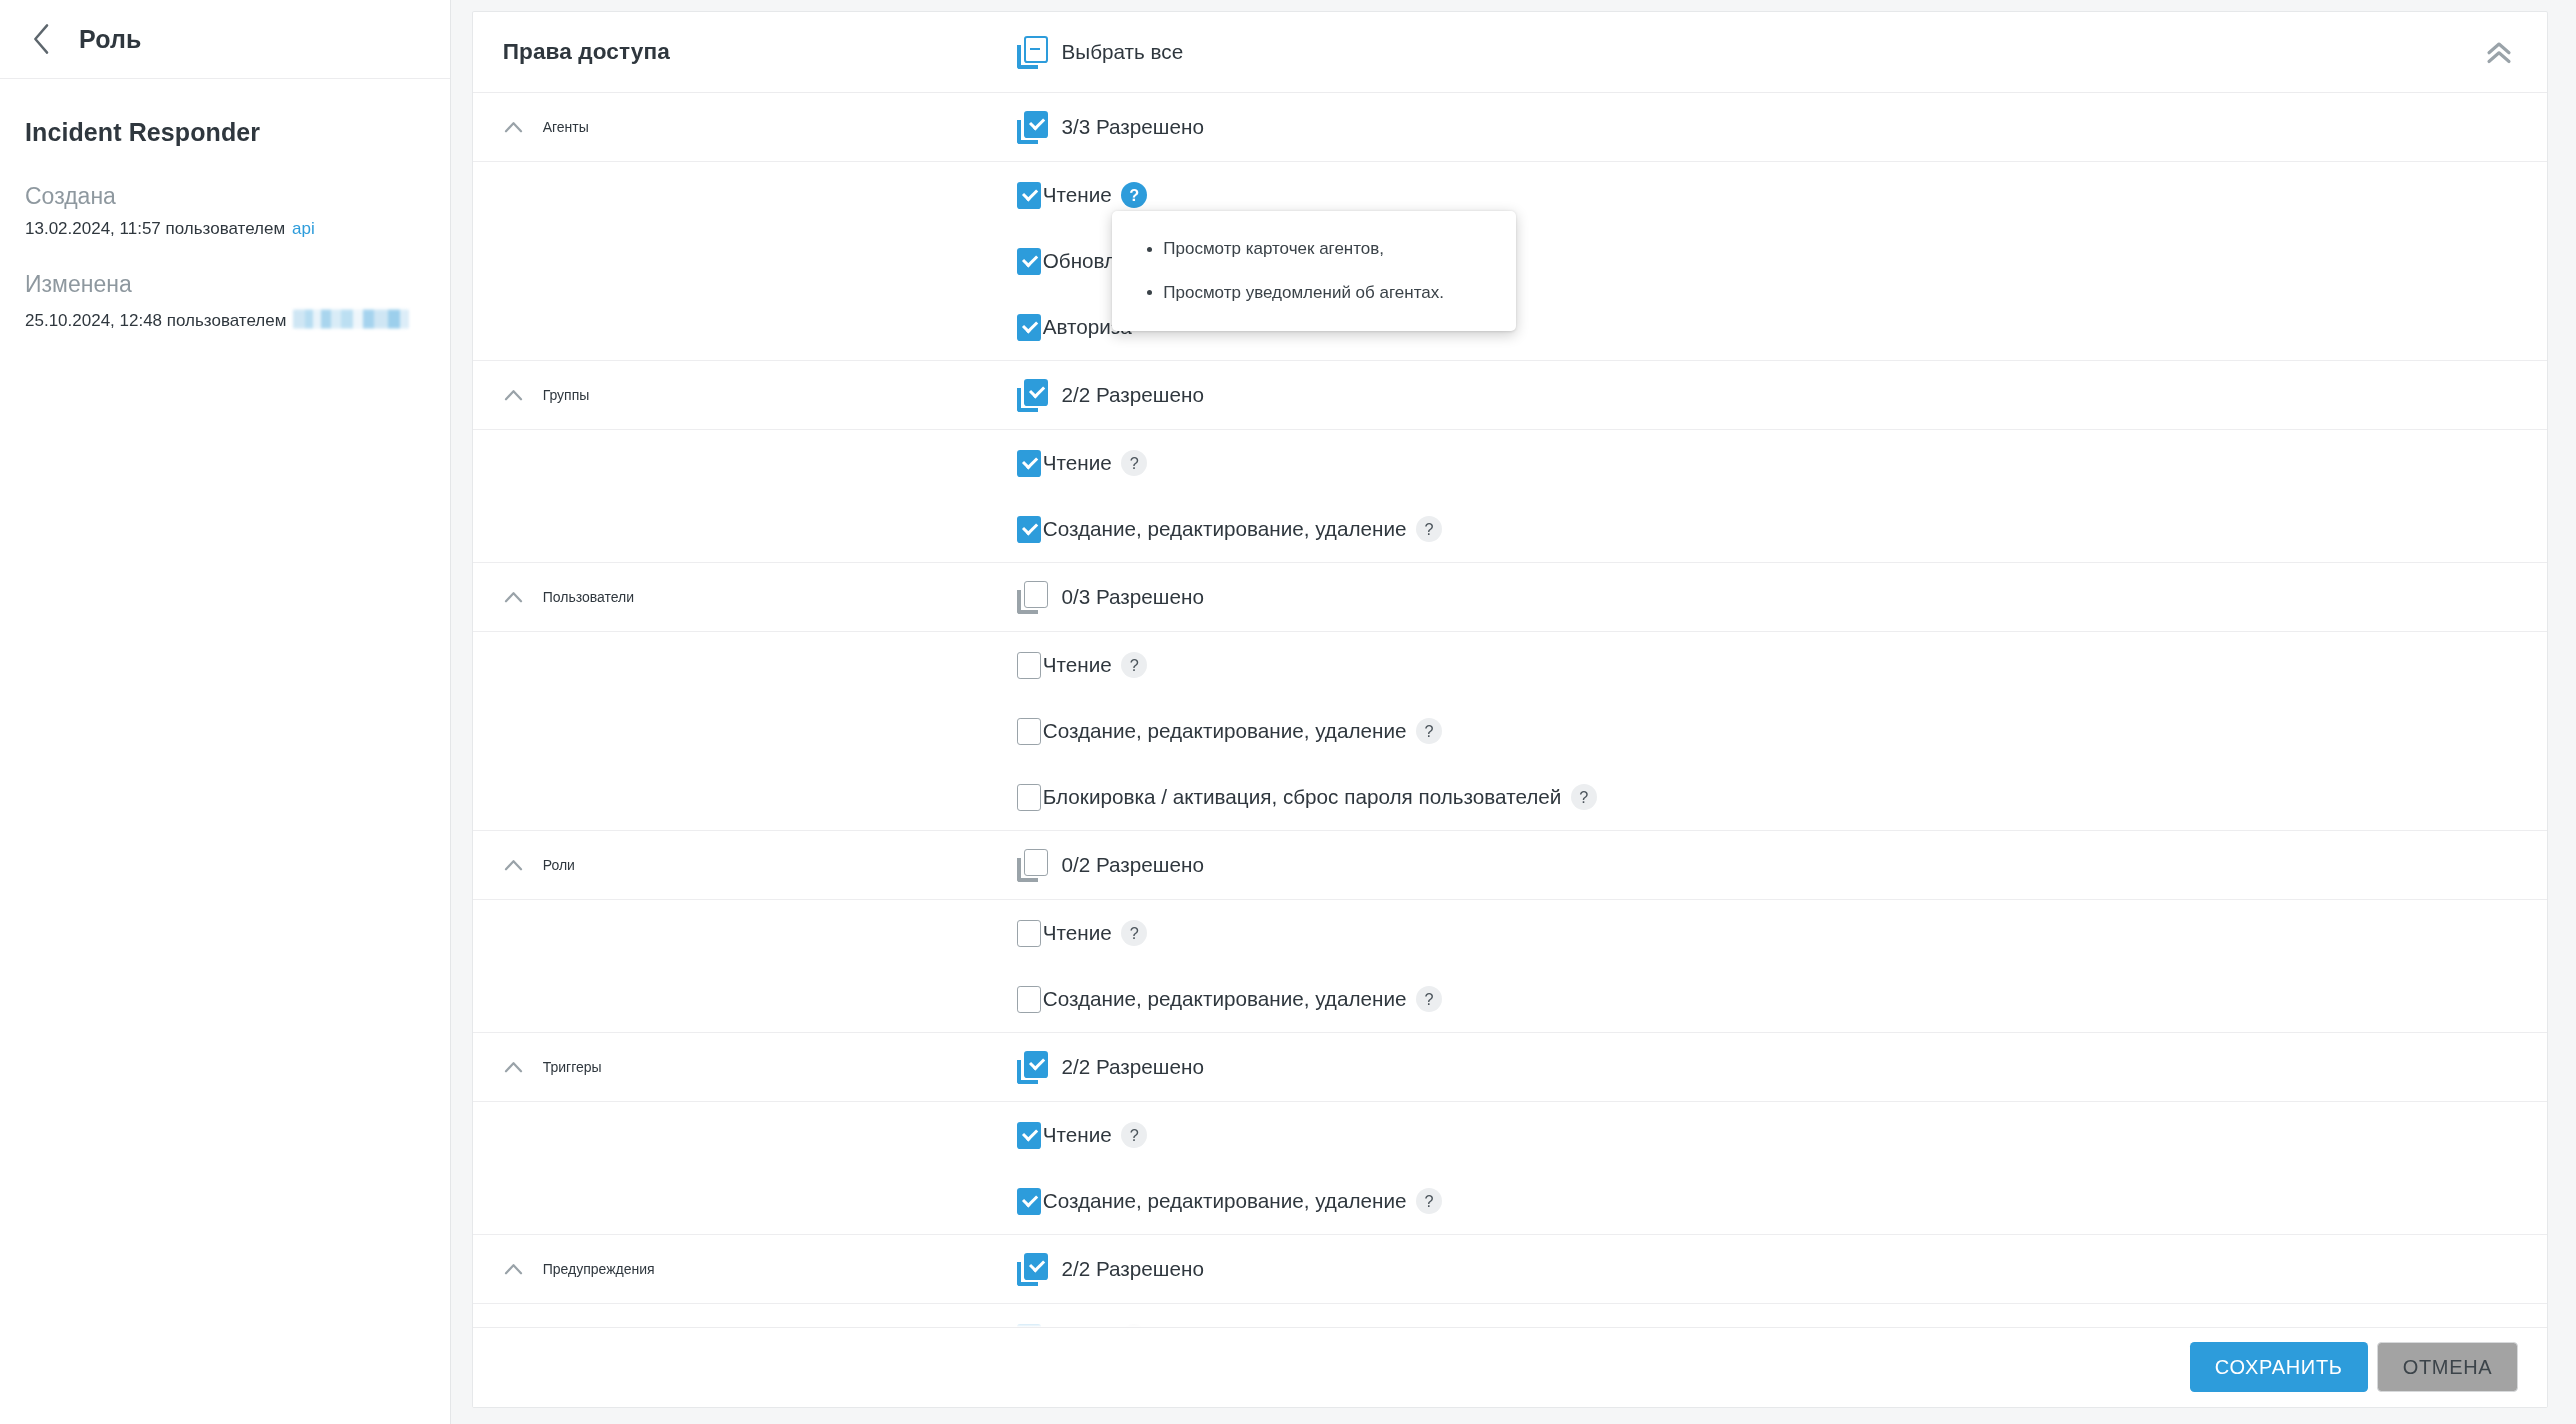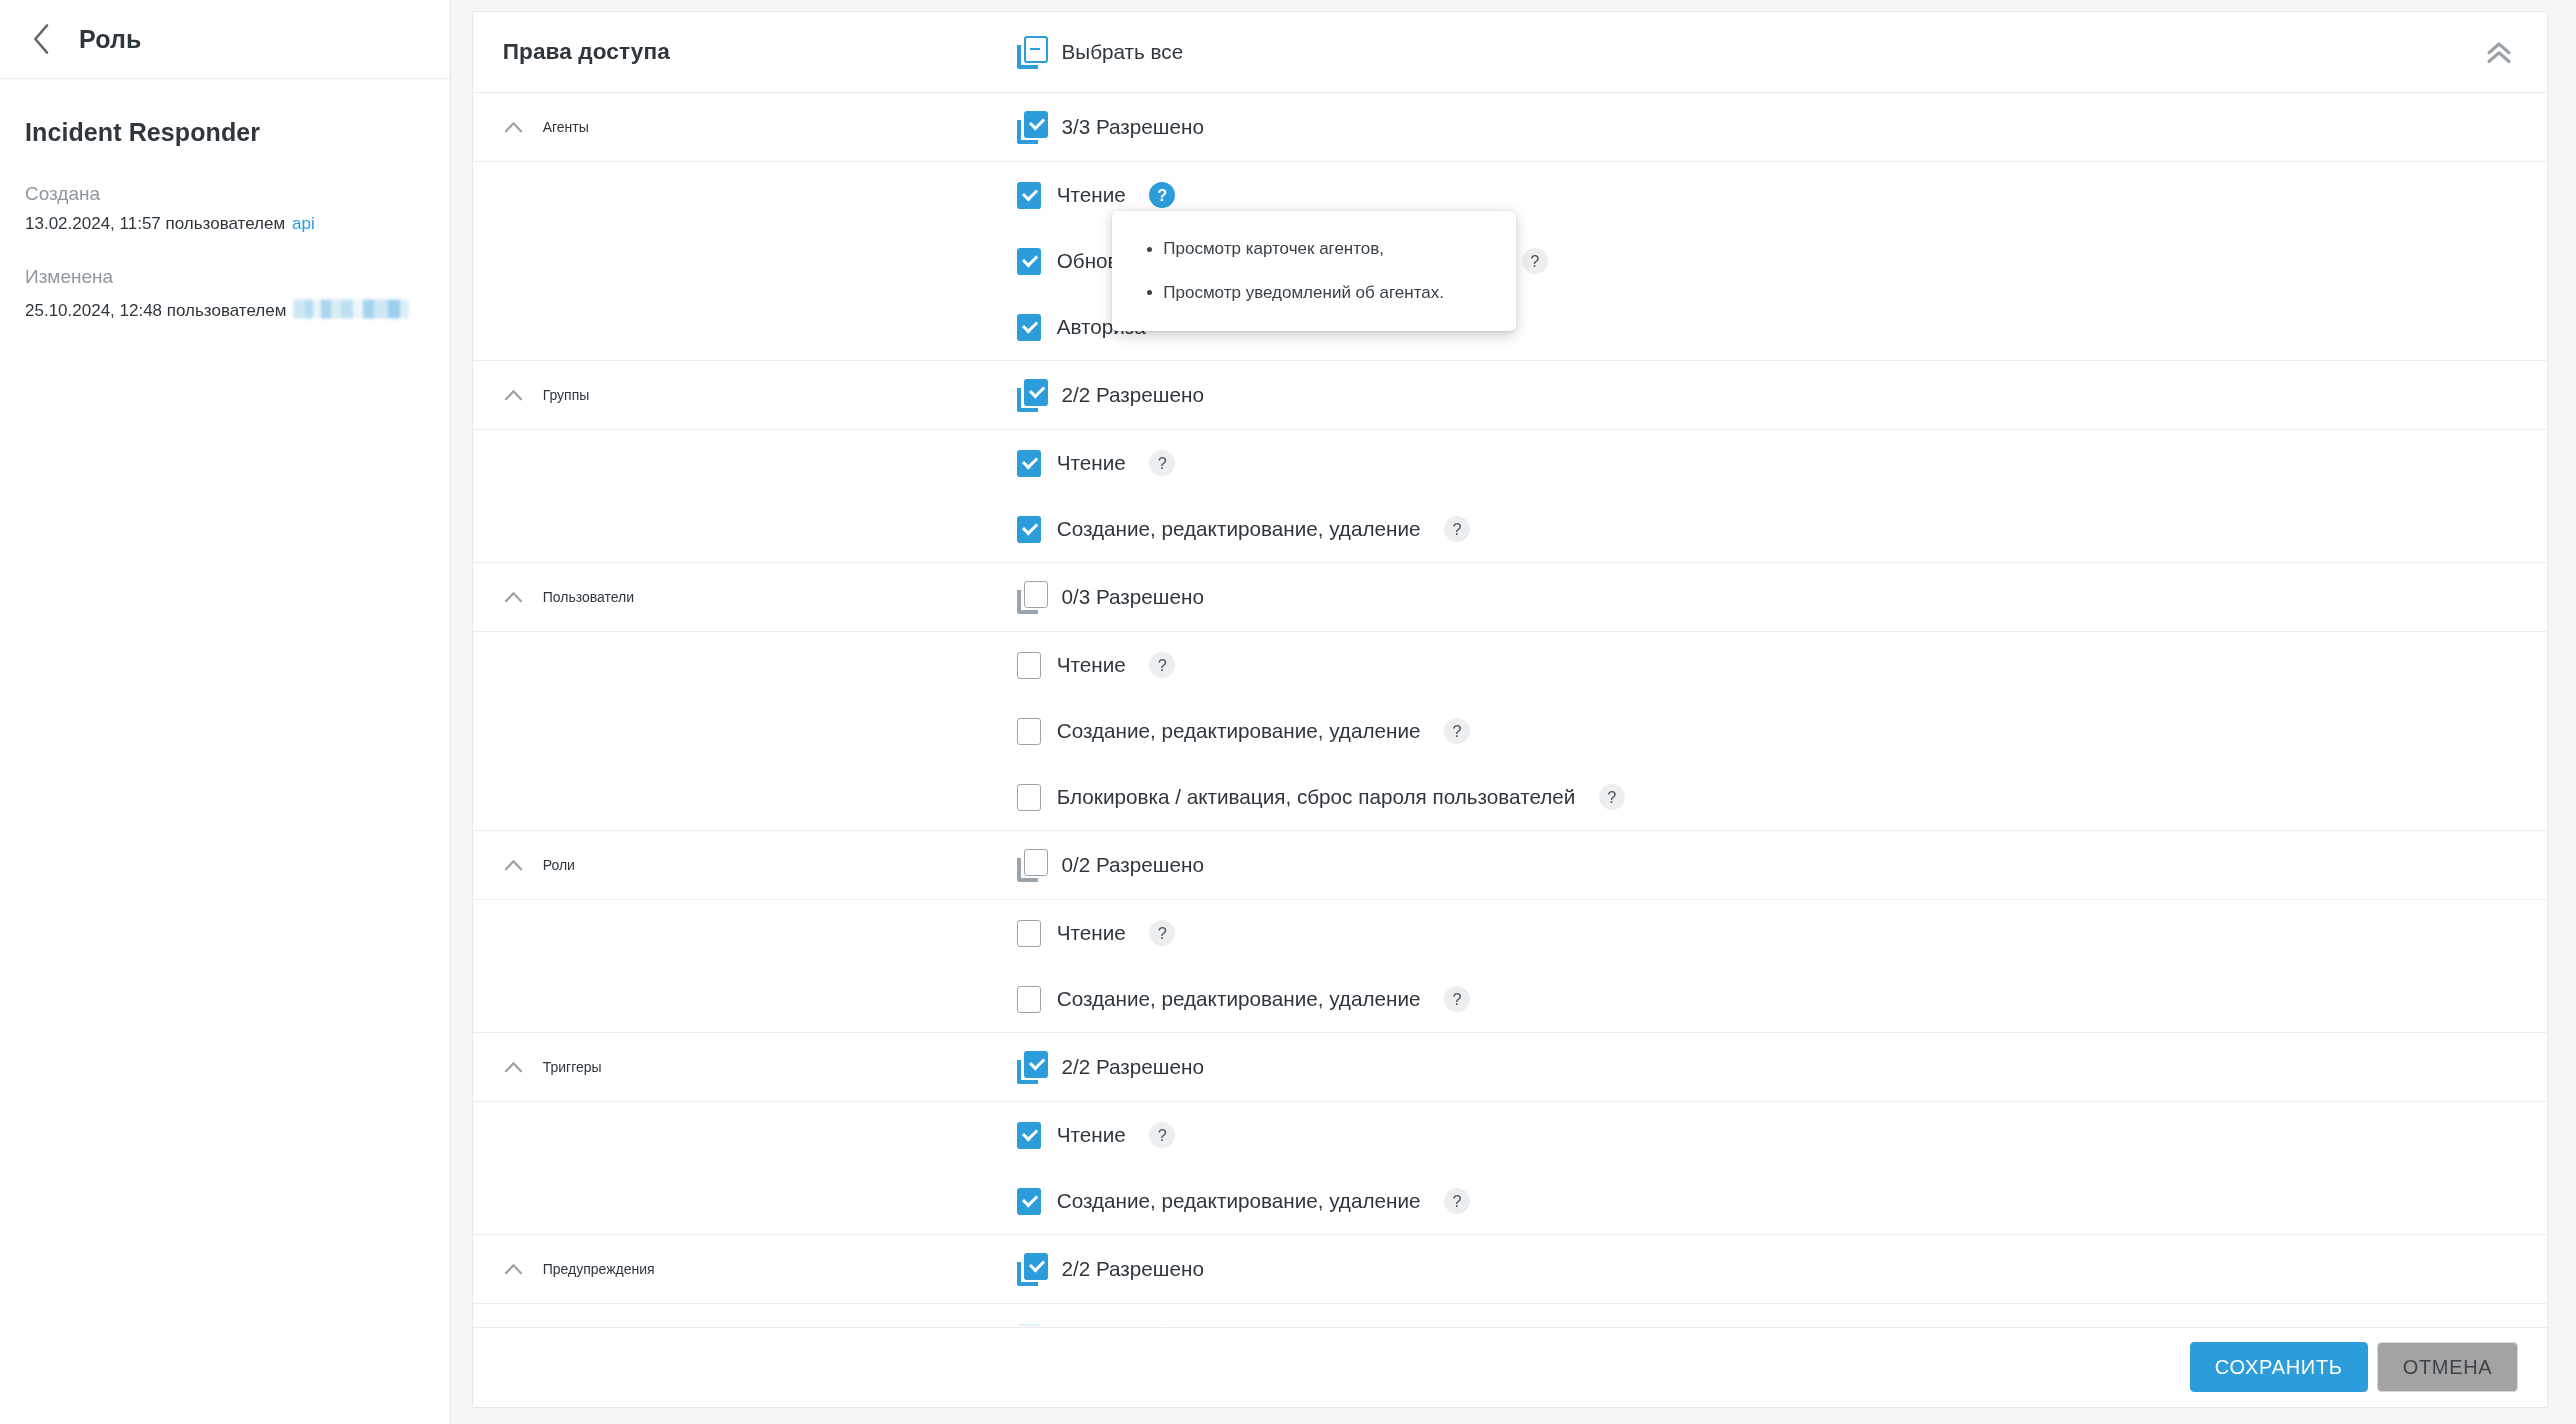--- a/index.html
+++ b/index.html
@@ -52,21 +52,21 @@
   .sidebar-body { padding: 39px 27.6px 0 25px; }
   .role-name {
     font-size: 25px;
     font-weight: 700;
     color: #2f373e;
     margin-bottom: 35px;
     letter-spacing: 0.1px;
   }
   .meta-block { margin-bottom: 30px; }
   .meta-label {
-    font-size: 19px;
+    font-size: 23px;
     color: #8e989f;
     margin-bottom: 7.5px;
     line-height: 1.25;
   }
   .meta-value {
     font-size: 17px;
     color: #2f373e;
     line-height: 1.3;
     display: flex;
     align-items: baseline;
@@ -153,21 +153,21 @@
   .group-state { display: flex; align-items: center; gap: 13.8px; cursor: pointer; }
 
   .perm-block { border-bottom: 1.3px solid #ededef; padding: 0; background: #fff; }
   .perm-row {
     height: 66px;
     display: flex;
     align-items: center;
     padding: 0 26px 0 30px;
   }
   .perm-row .col-right { gap: 0; }
-  .perm-inner { display: flex; align-items: center; gap: 16px; }
+  .perm-inner { display: flex; align-items: center; gap: 2px; }
   .perm-label { font-size: 20.7px; color: #2f373e; white-space: nowrap; }
 
   
   .cb {
     width: 24px; height: 27.6px;
     border-radius: 3.1px;
     flex: 0 0 auto;
     position: relative;
     cursor: pointer;
     display: block;

